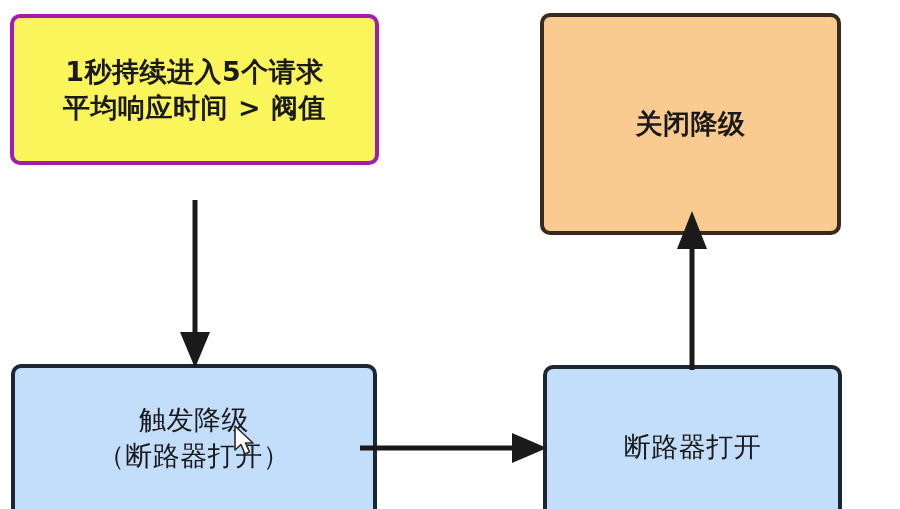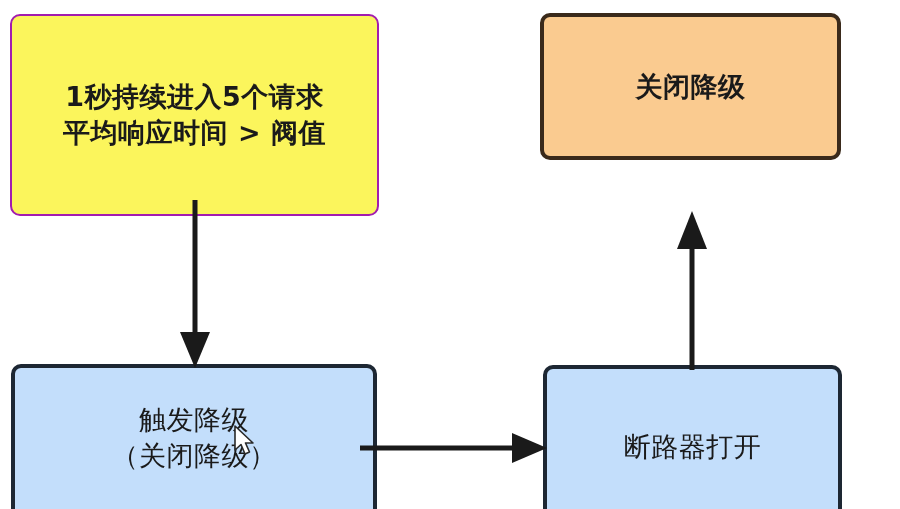--- a/index.html
+++ b/index.html
@@ -32,29 +32,29 @@
     user-select: none;
   }
   .node .node-label {
     display: block;
     white-space: pre-line;
   }
 
   
   #node-trigger-condition {
     left: 10px;  top: 14px;
-    width: 369px; height: 202px;
+    width: 369px; height: 151px;
     background: #FBF55C;
-    border: 2px solid #a21caf;
+    border: 4px solid #a21caf;
     font-size: 27px;
     font-weight: 700;
   }
   #node-close-degrade {
     left: 540px; top: 13px;
-    width: 301px; height: 147px;
+    width: 301px; height: 222px;
     background: #FACB90;
     border: 4px solid #3a2a1b;
     font-size: 27px;
     font-weight: 700;
   }
   #node-trigger-degrade {
     left: 11px; top: 364px;
     width: 366px; height: 160px;
     background: #C3DEFB;
     border: 4px solid #1d2733;
@@ -105,21 +105,21 @@
     <span class="node-label">1秒持续进入5个请求
 平均响应时间 &gt; 阀值</span>
   </div>
 
   <div class="node" id="node-close-degrade">
     <span class="node-label">关闭降级</span>
   </div>
 
   <div class="node" id="node-trigger-degrade">
     <span class="node-label">触发降级
-（关闭降级）</span>
+（断路器打开）</span>
   </div>
 
   <div class="node" id="node-window-end">
     <span class="node-label">断路器打开</span>
   </div>
 
   <svg class="edge" id="edge-cond-to-degrade" width="80" height="175">
     <line x1="35" y1="0" x2="35" y2="146" stroke="#1a1a1a" stroke-width="5"></line>
     <polygon points="35,168 20,132 50,132" fill="#1a1a1a"></polygon>
   </svg>

